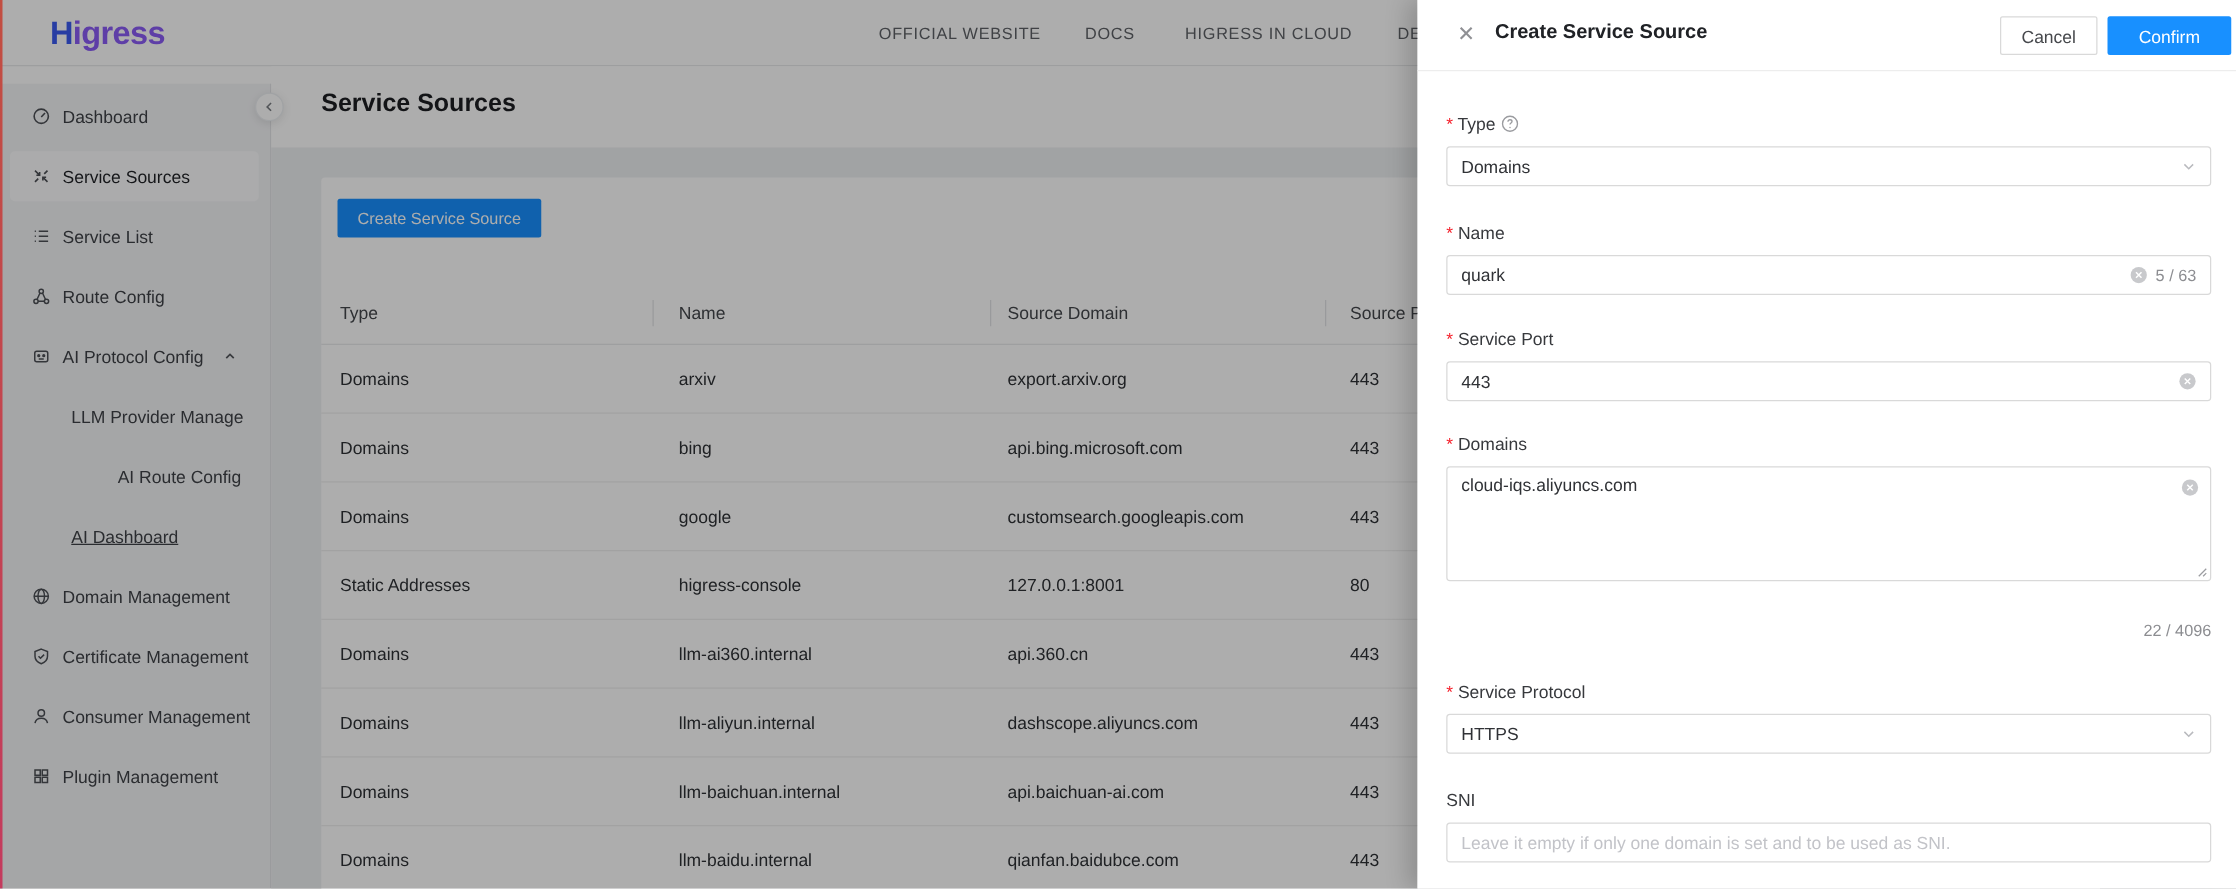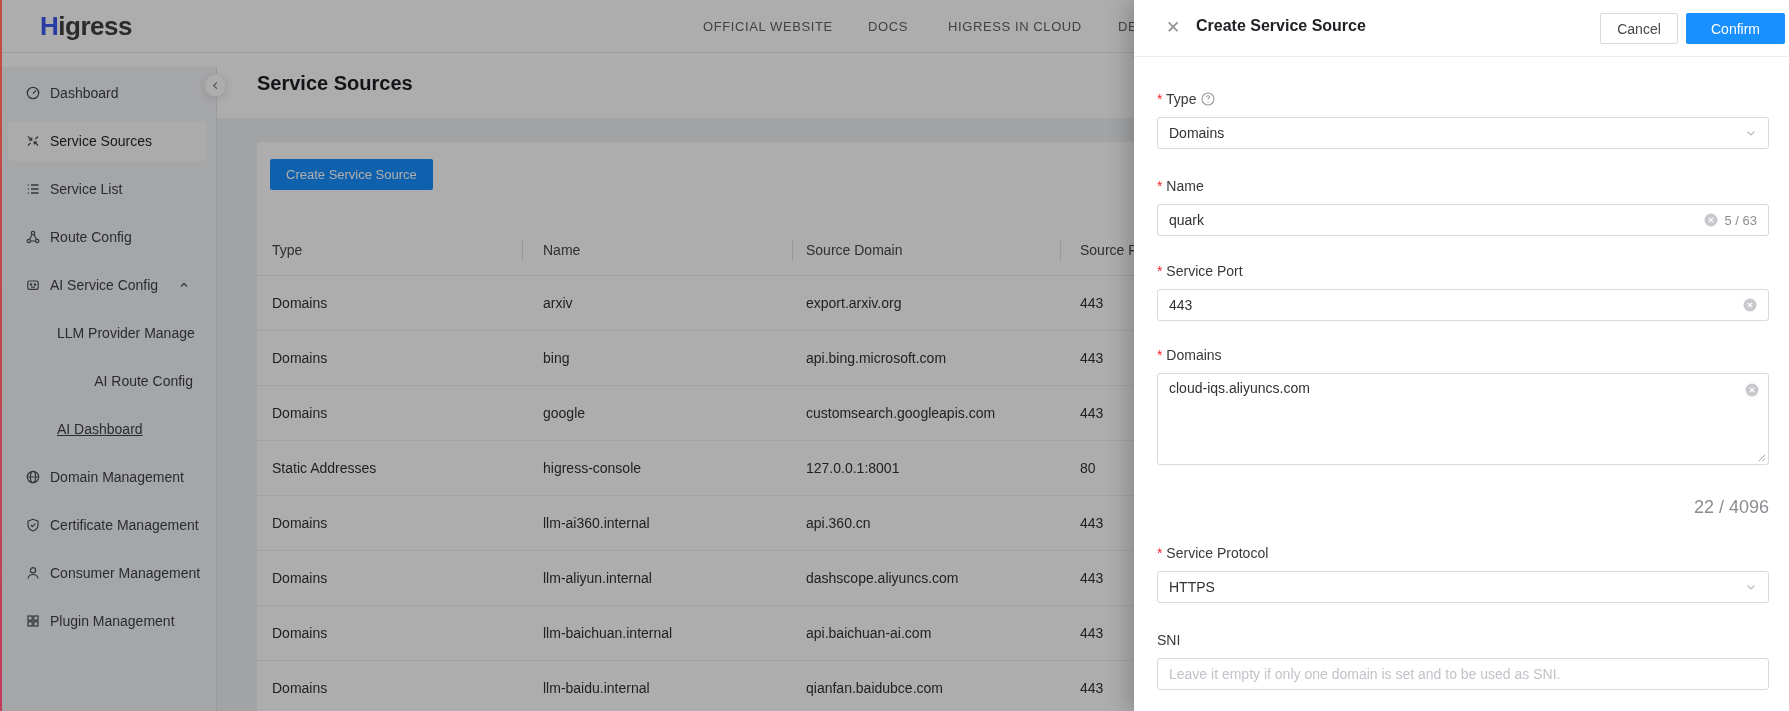--- a/index.html
+++ b/index.html
@@ -3,21 +3,21 @@
 <meta charset="utf-8">
 <style>
   html,body{margin:0;padding:0;background:#888;}
   *{box-sizing:border-box;font-family:"Liberation Sans","DejaVu Sans",sans-serif;}
   .page{position:relative;width:1789px;height:711px;background:#fff;overflow:hidden;}
 
   
   .top-header{position:absolute;left:0;top:0;width:1789px;height:53px;background:#fff;border-bottom:1px solid #e8e9eb;z-index:1;}
   .logo{position:absolute;left:40px;top:0;height:53px;display:flex;align-items:center;font-size:26px;font-weight:800;letter-spacing:-0.5px;cursor:pointer;}
   .logo .lg-h{color:#3b5bf0;}
-  .logo .lg-rest{color:#404040;}
+  .logo .lg-rest{color:#8b5cf6;}
   .nav-link{position:absolute;top:0;height:53px;display:flex;align-items:center;font-size:13px;color:#5f6267;letter-spacing:.6px;white-space:nowrap;cursor:pointer;}
   .nav-owebsite{left:703px;} .nav-docs{left:868px;} .nav-cloud{left:948px;} .nav-de{left:1118px;}
 
   
   .sidebar{position:absolute;left:0;top:67px;width:217px;height:658px;background:#f4f5f7;border-right:1px solid #e4e5e8;z-index:1;}
   .side-item{position:absolute;left:8px;width:199px;height:40px;display:flex;align-items:center;padding:0 14px 0 17px;border-radius:4px;color:#3f4247;font-size:14px;white-space:nowrap;overflow:hidden;cursor:pointer;}
   .side-item.active{background:#fdfdfe;color:#1f2126;}
   .side-item .s-icon{width:16px;height:16px;margin-right:9px;flex:0 0 16px;color:#4d5056;}
   .side-item.sub{padding-left:49px;}
   .side-item .chev{position:absolute;right:18px;top:15px;}
@@ -57,21 +57,21 @@
   .f-box{position:absolute;left:23px;width:612px;height:32px;border:1px solid #d9d9d9;border-radius:3px;background:#fff;display:flex;align-items:center;padding:0 11px;font-size:14px;color:#303236;}
   .f-box input{flex:1;border:none;outline:none;font-size:14px;color:#303236;background:transparent;padding:0;}
   .f-box input::placeholder{color:#c2c3c8;}
   .sel-chevron{margin-left:auto;color:#b9babe;}
   .clear-icon{flex:0 0 14px;cursor:pointer;}
   .counter{margin-left:6px;color:#8c8d91;font-size:13px;white-space:nowrap;}
   .ta-wrap{position:absolute;left:23px;top:373px;width:612px;height:92px;border:1px solid #d9d9d9;border-radius:3px;background:#fff;}
   .ta-wrap textarea{position:absolute;left:0;top:0;width:100%;height:100%;border:none;outline:none;resize:none;background:transparent;font-size:14px;color:#303236;padding:6px 30px 6px 11px;}
   .ta-clear{position:absolute;right:9px;top:9px;cursor:pointer;}
   .ta-resize{position:absolute;right:2px;bottom:2px;width:10px;height:10px;cursor:nwse-resize;}
-  .ta-counter{position:absolute;left:23px;top:497px;width:612px;text-align:right;color:#8c8d91;font-size:18px;}
+  .ta-counter{position:absolute;left:23px;top:497px;width:612px;text-align:right;color:#8c8d91;font-size:13px;}
   .t-type{top:88px;} .b-type{top:117px;}
   .t-name{top:175px;} .b-name{top:204px;}
   .t-port{top:260px;} .b-port{top:289px;}
   .t-domains{top:344px;}
   .t-proto{top:542px;} .b-proto{top:571px;}
   .t-sni{top:629px;} .b-sni{top:658px;}
 </style>
 </head>
 <body>
 
@@ -120,21 +120,21 @@
         </svg>
       <span>Route Config</span>
     </div>
     <div class="side-item i4">
       <svg class="s-icon" viewBox="0 0 16 16" fill="none" stroke="currentColor" stroke-width="1.2">
           <rect x="2.8" y="4" width="10.4" height="8.4" rx="1.6"></rect>
           <circle cx="6" cy="7.5" r="0.7" fill="currentColor"></circle>
           <circle cx="10" cy="7.5" r="0.7" fill="currentColor"></circle>
           <path d="M6 10.2 H10"></path>
         </svg>
-      <span>AI Service Config</span>
+      <span>AI Protocol Config</span>
       <svg class="chev" width="10" height="10" viewBox="0 0 10 10" fill="none" stroke="#55585e" stroke-width="1.4">
           <path d="M2 6.5 L5 3.5 L8 6.5"></path>
         </svg>
     </div>
     <div class="side-item i5 sub">
       <span>LLM Provider Manage</span>
     </div>
     <div class="side-item i6 sub">
       <span>AI Route Config</span>
     </div>

